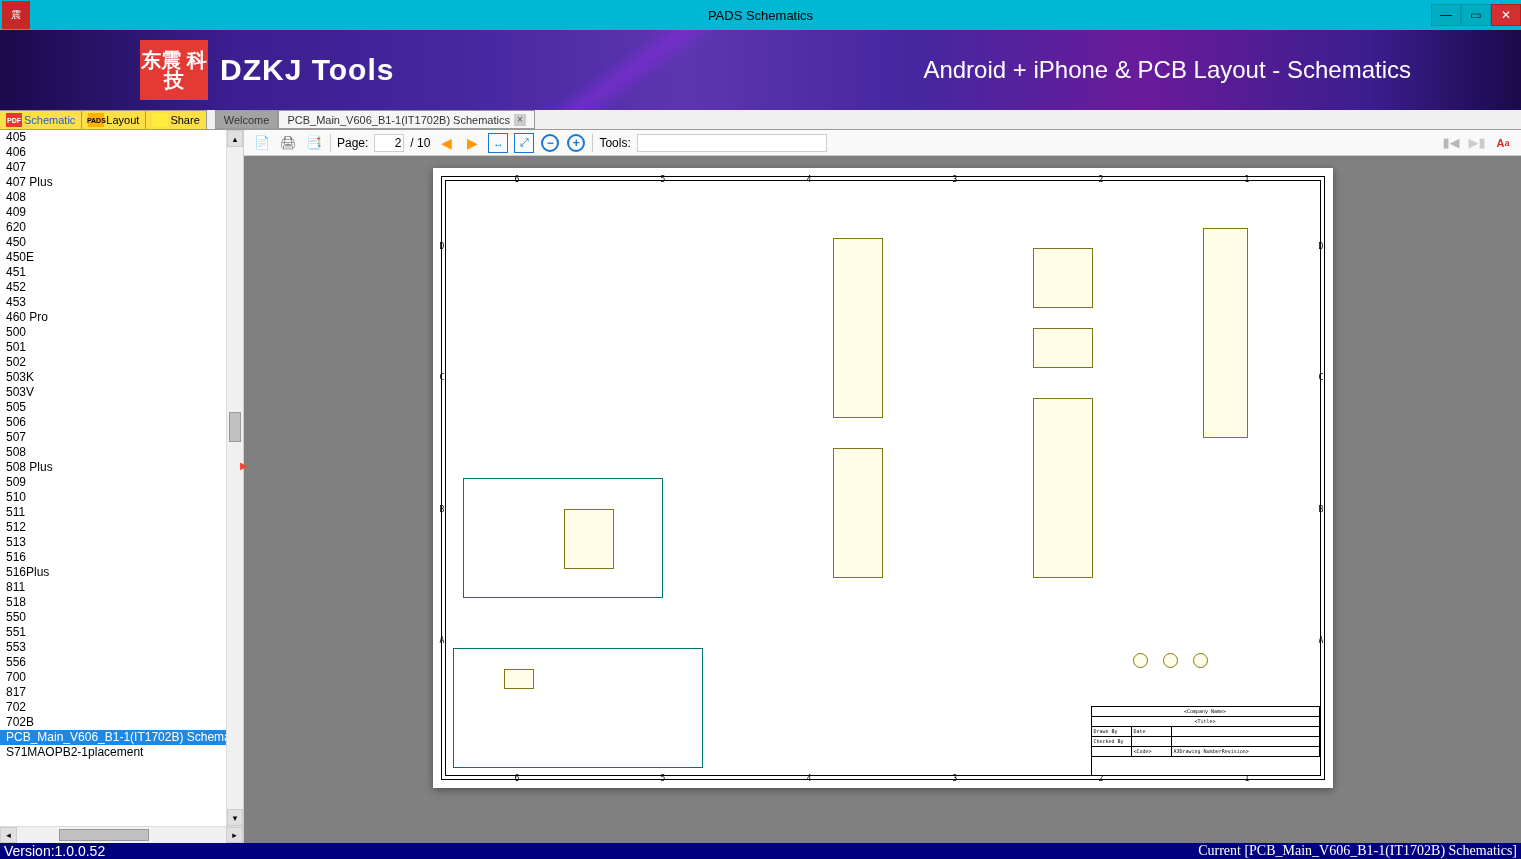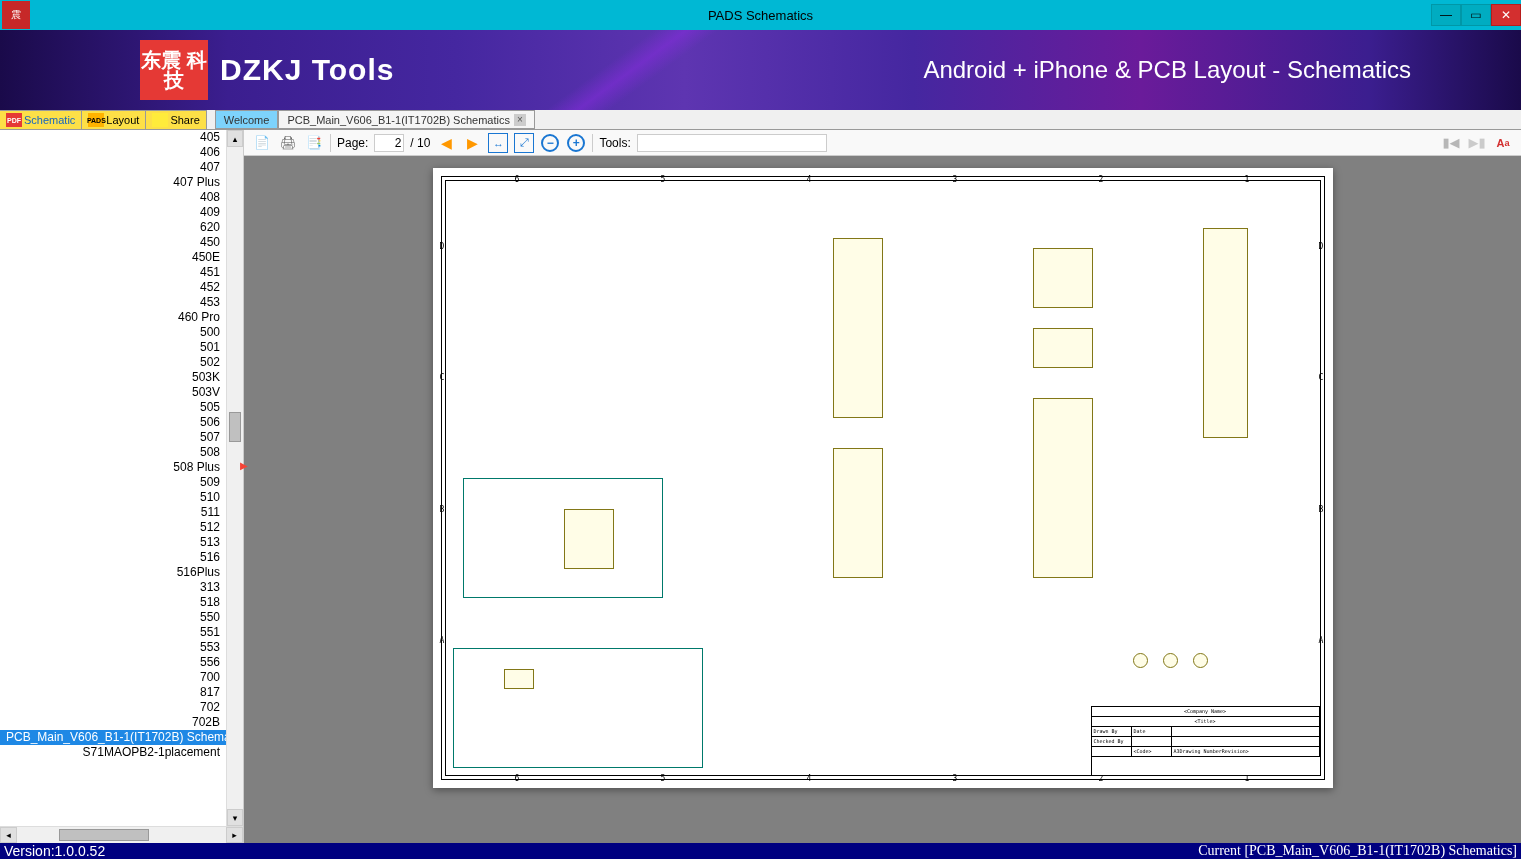--- a/index.html
+++ b/index.html
@@ -19,30 +19,30 @@
 .banner .tagline { font-size: 24px; margin-left: auto; margin-right: 110px; font-weight: 400; }
 
 .tool-tabs { height: 20px; display: flex; border-bottom: 1px solid #999; font-size: 11px; background: #f0f0f0; }
 .tool-tabs .ttab { display: flex; align-items: center; padding: 0 6px; border-right: 1px solid #999; border-top: 1px solid #999; cursor: pointer; background: #fde047; }
 .tool-tabs .ttab .ticon { width: 16px; height: 14px; margin-right: 2px; }
 .tool-tabs .pdf { background: #e53935; color: #fff; font-size: 7px; font-weight: bold; display: flex; align-items: center; justify-content: center; }
 .tool-tabs .pads { background: #ffb300; color: #000; font-size: 7px; font-weight: bold; display: flex; align-items: center; justify-content: center; }
 .tool-tabs .share-i { background: #ffeb3b; }
 
 .doc-tabs { display: inline-flex; margin-left: 8px; }
-.doc-tabs .dtab { padding: 2px 8px; border: 1px solid #999; background: #7dd3fc; font-size: 11px; font-family: monospace; color: #333; cursor: pointer; display: flex; align-items: center; gap: 4px; }
+.doc-tabs .dtab { padding: 2px 8px; border: 1px solid #999; background: #a3a3a3; font-size: 11px; font-family: monospace; color: #333; cursor: pointer; display: flex; align-items: center; gap: 4px; }
 .doc-tabs .dtab.active { background: #f5f5f5; }
 .doc-tabs .dtab .close-x { width: 12px; height: 12px; background: #ccc; color: #555; font-size: 10px; display: flex; align-items: center; justify-content: center; }
 
 .content { display: flex; height: calc(100% - 30px - 80px - 20px - 16px); }
 
 .sidebar { width: 244px; display: flex; flex-direction: column; border-right: 1px solid #ccc; }
 .sidebar .list-wrap { flex: 1; display: flex; overflow: hidden; }
 .sidebar .list { flex: 1; overflow-y: auto; font-family: monospace; font-size: 12px; line-height: 15px; background: #fff; }
-.sidebar .list .item { padding: 0 6px; white-space: nowrap; cursor: pointer; text-align: right; }
+.sidebar .list .item { padding: 0 6px; white-space: nowrap; cursor: pointer; }
 .sidebar .list .item.selected { background: #1e88e5; color: #fff; }
 .sidebar .vscroll { width: 17px; background: #f0f0f0; border-left: 1px solid #ddd; display: flex; flex-direction: column; }
 .sidebar .vscroll .arrow { height: 17px; background: #e0e0e0; border: 1px solid #ccc; display: flex; align-items: center; justify-content: center; font-size: 9px; }
 .sidebar .vscroll .track { flex: 1; position: relative; }
 .sidebar .vscroll .thumb { position: absolute; left: 2px; right: 2px; top: 40%; height: 30px; background: #c0c0c0; border: 1px solid #999; }
 .sidebar .hscroll { height: 17px; background: #f0f0f0; border-top: 1px solid #ddd; display: flex; }
 .sidebar .hscroll .arrow { width: 17px; background: #e0e0e0; border: 1px solid #ccc; display: flex; align-items: center; justify-content: center; font-size: 9px; }
 .sidebar .hscroll .track { flex: 1; position: relative; }
 .sidebar .hscroll .thumb { position: absolute; top: 2px; bottom: 2px; left: 20%; width: 90px; background: #c0c0c0; border: 1px solid #999; }
 
@@ -147,21 +147,21 @@
           <div class="item">507</div>
           <div class="item">508</div>
           <div class="item">508 Plus</div>
           <div class="item">509</div>
           <div class="item">510</div>
           <div class="item">511</div>
           <div class="item">512</div>
           <div class="item">513</div>
           <div class="item">516</div>
           <div class="item">516Plus</div>
-          <div class="item">313</div>
+          <div class="item">811</div>
           <div class="item">518</div>
           <div class="item">550</div>
           <div class="item">551</div>
           <div class="item">553</div>
           <div class="item">556</div>
           <div class="item">700</div>
           <div class="item">817</div>
           <div class="item">702</div>
           <div class="item">702B</div>
           <div class="item selected">PCB_Main_V606_B1-1(IT1702B) Schematics</div>

